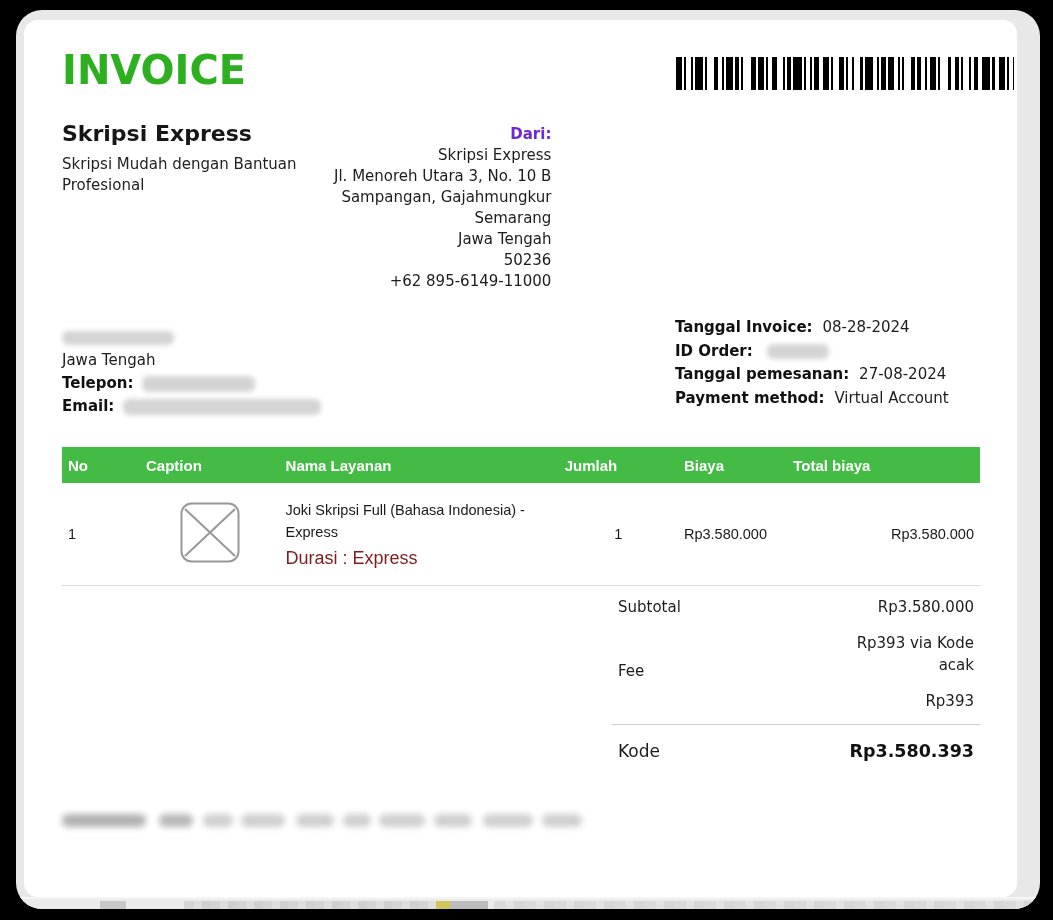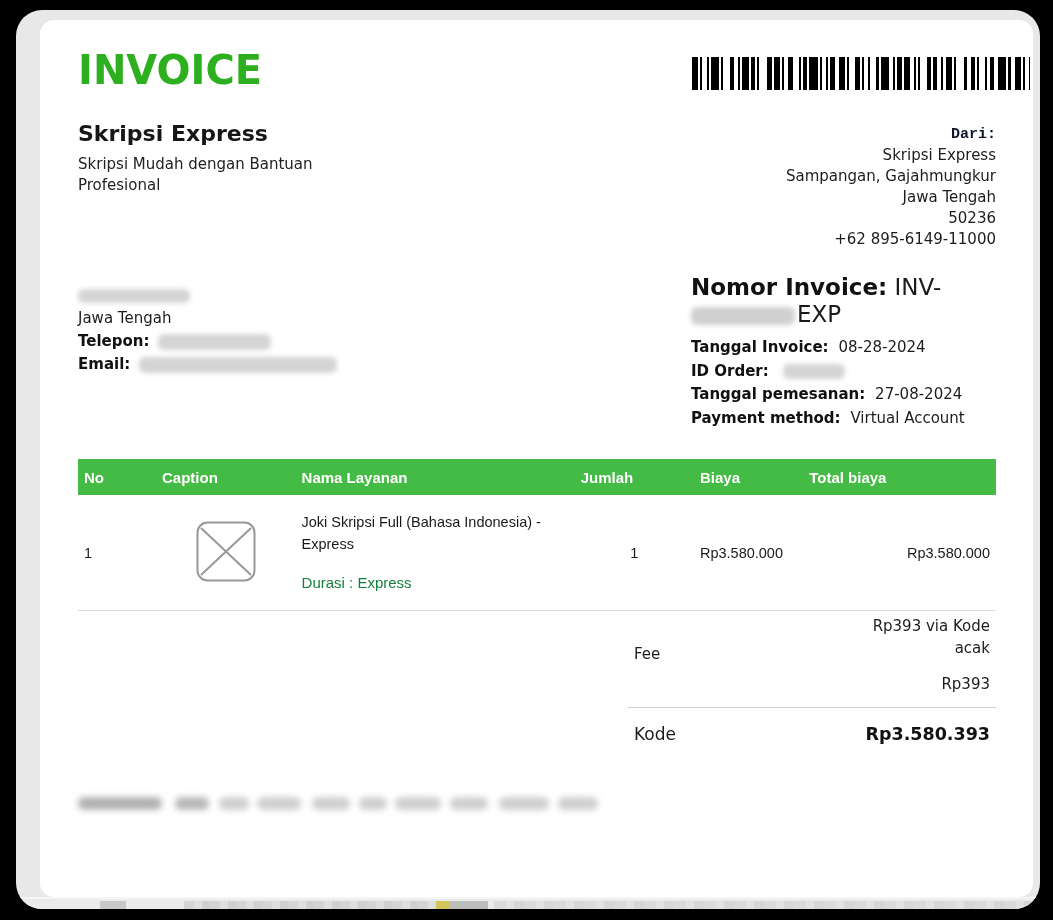--- a/index.html
+++ b/index.html
@@ -2,39 +2,39 @@
 <html><head>
 <meta charset="utf-8">
 <style>
   * { margin:0; padding:0; box-sizing:border-box; }
   html,body { width:1053px; height:920px; background:#000; overflow:hidden;
               font-family:"DejaVu Sans","Liberation Sans",sans-serif; }
 
   .frame { position:absolute; left:16px; top:10px; width:1024px; height:899px;
            background:#e8e8e8; border-radius:26px; overflow:hidden; }
 
-  .page { position:absolute; left:24px; top:10px; width:993px; height:877px;
+  .page { position:absolute; left:8px; top:10px; width:993px; height:877px;
           background:#fff; border-radius:14px; overflow:hidden; }
 
   .content { position:relative; width:100%; height:100%; padding:26px 37px 0 38px; }
 
   
   .title { font-size:40px; font-weight:bold; color:#2daf20; line-height:48px; }
 
   .barcode { position:absolute; top:37px; right:3px; width:338px; height:33px;
              display:flex; overflow:hidden; background:#fff; }
   .barcode span { flex:0 0 auto; height:100%; }
   .barcode .b { background:#000; }
 
-  .company-row { display:flex; justify-content:space-between; margin-top:26px;gap:21px; }
+  .company-row { display:flex; margin-top:26px; }
   .company-name { font-size:22px; font-weight:bold; color:#161616; line-height:28px; }
   .company-tagline { margin-top:6px; width:272px; font-size:15px; line-height:21px; color:#222; }
 
   .from-block { text-align:right; font-size:15px; line-height:21px; color:#1c1c1c; margin-top:4px; }
-  .from-label { font-weight:bold; color:#0f172a;font-family:Liberation Mono, monospace; }
+  .from-label { font-weight:bold; color:#6d28d9; }
 
   
   .info-row { display:flex; justify-content:space-between; margin-top:24px; }
   .client-block { padding-top:10px; font-size:15px; line-height:23px; color:#1c1c1c; }
   .client-block .lbl { font-weight:bold; color:#111; }
   .client-line { height:23px; display:flex; align-items:center; }
 
   .meta-block { width:305px; font-size:15px; line-height:23.5px; color:#1c1c1c; }
   .inv-num { font-size:23px; line-height:27px; color:#1a1a1a; margin-bottom:8px; }
   .inv-num .lbl { font-weight:bold; color:#111; }
@@ -56,21 +56,21 @@
   th.c-qty { width:13%; text-align:center; }
   th.c-price { width:11.9%; }
   th.c-total { width:21%; text-align:right; padding-right:6px; }
   table.items td { border-bottom:1px solid #dcdcdc; padding:16px 6px; vertical-align:middle;
                    font-size:14.5px; color:#1a1a1a; }
   td.c-no { padding-left:8px; }
   td.c-cap { text-align:center; }
   td.c-name { padding-left:10px; line-height:22px; }
   td.c-qty { text-align:center; }
   td.c-total { text-align:right; padding-right:6px; }
-  .duration { font-size:15px; color:#15803d; margin-top:17px; }
+  .duration { font-size:18px; color:#7f1d1d; margin-top:4px; }
   .broken-img { display:inline-block; width:60px; height:61px; }
 
   
   .summary { width:368px; margin-left:auto; font-size:15px; color:#1c1c1c; }
   .sum-row { display:flex; justify-content:space-between; padding:12px 6px; }
   .fee-row { display:flex; justify-content:space-between; align-items:center; padding:4px 6px 14px; }
   .fee-val { text-align:right; }
   .fee-desc { width:128px; margin-left:auto; line-height:22px; }
   .fee-amt { margin-top:16px; }
   .total-row { display:flex; justify-content:space-between; border-top:1px solid #cfcfcf;
@@ -198,21 +198,23 @@
         </div>
 
       <div class="company-row">
         <div>
           <div class="company-name">Skripsi Express</div>
           <div class="company-tagline">Skripsi Mudah dengan Bantuan Profesional</div>
         </div>
         <div class="from-block">
           <div class="from-label">Dari:</div>
           <div>Skripsi Express</div>
+          <div>Jl. Menoreh Utara 3, No. 10 B</div>
           <div>Sampangan, Gajahmungkur</div>
+          <div>Semarang</div>
           <div>Jawa Tengah</div>
           <div>50236</div>
           <div>+62 895-6149-11000</div>
         </div>
       </div>
 
       <div class="info-row">
         <div class="client-block">
           <div class="client-line">
             <span class="redact" style="width:112px;height:14px;"></span>
@@ -222,25 +224,20 @@
             <span class="lbl">Telepon:</span>
             <span class="redact" style="width:113px;height:16px;margin-left:9px;"></span>
           </div>
           <div class="client-line">
             <span class="lbl">Email:</span>
             <span class="redact" style="width:198px;height:16px;margin-left:9px;"></span>
           </div>
         </div>
 
         <div class="meta-block">
-          <div class="inv-num">
-            <span class="lbl">Nomor Invoice:</span>
-            <span>INV-</span><br>
-            <span class="redact" style="width:104px;height:18px;margin-right:2px;background:#d0d0d0;"></span><span>EXP</span>
-          </div>
           <div class="meta-line">
             <span class="lbl">Tanggal Invoice:</span>
             <span class="val">08-28-2024</span>
           </div>
           <div class="meta-line">
             <span class="lbl">ID Order:</span>
             <span class="redact" style="width:62px;height:15px;margin-left:9px;"></span>
           </div>
           <div class="meta-line">
             <span class="lbl">Tanggal pemesanan:</span>
@@ -278,20 +275,24 @@
               <div class="duration">Durasi : Express</div>
             </td>
             <td class="c-qty">1</td>
             <td class="c-price">Rp3.580.000</td>
             <td class="c-total">Rp3.580.000</td>
           </tr>
         </tbody>
       </table>
 
       <div class="summary">
+        <div class="sum-row">
+          <span>Subtotal</span>
+          <span>Rp3.580.000</span>
+        </div>
         <div class="fee-row">
           <span>Fee</span>
           <span class="fee-val">
             <span class="fee-desc" style="display:block;">Rp393 via Kode acak</span>
             <span class="fee-amt" style="display:block;">Rp393</span>
           </span>
         </div>
         <div class="total-row">
           <span>Kode</span>
           <span class="val">Rp3.580.393</span>

